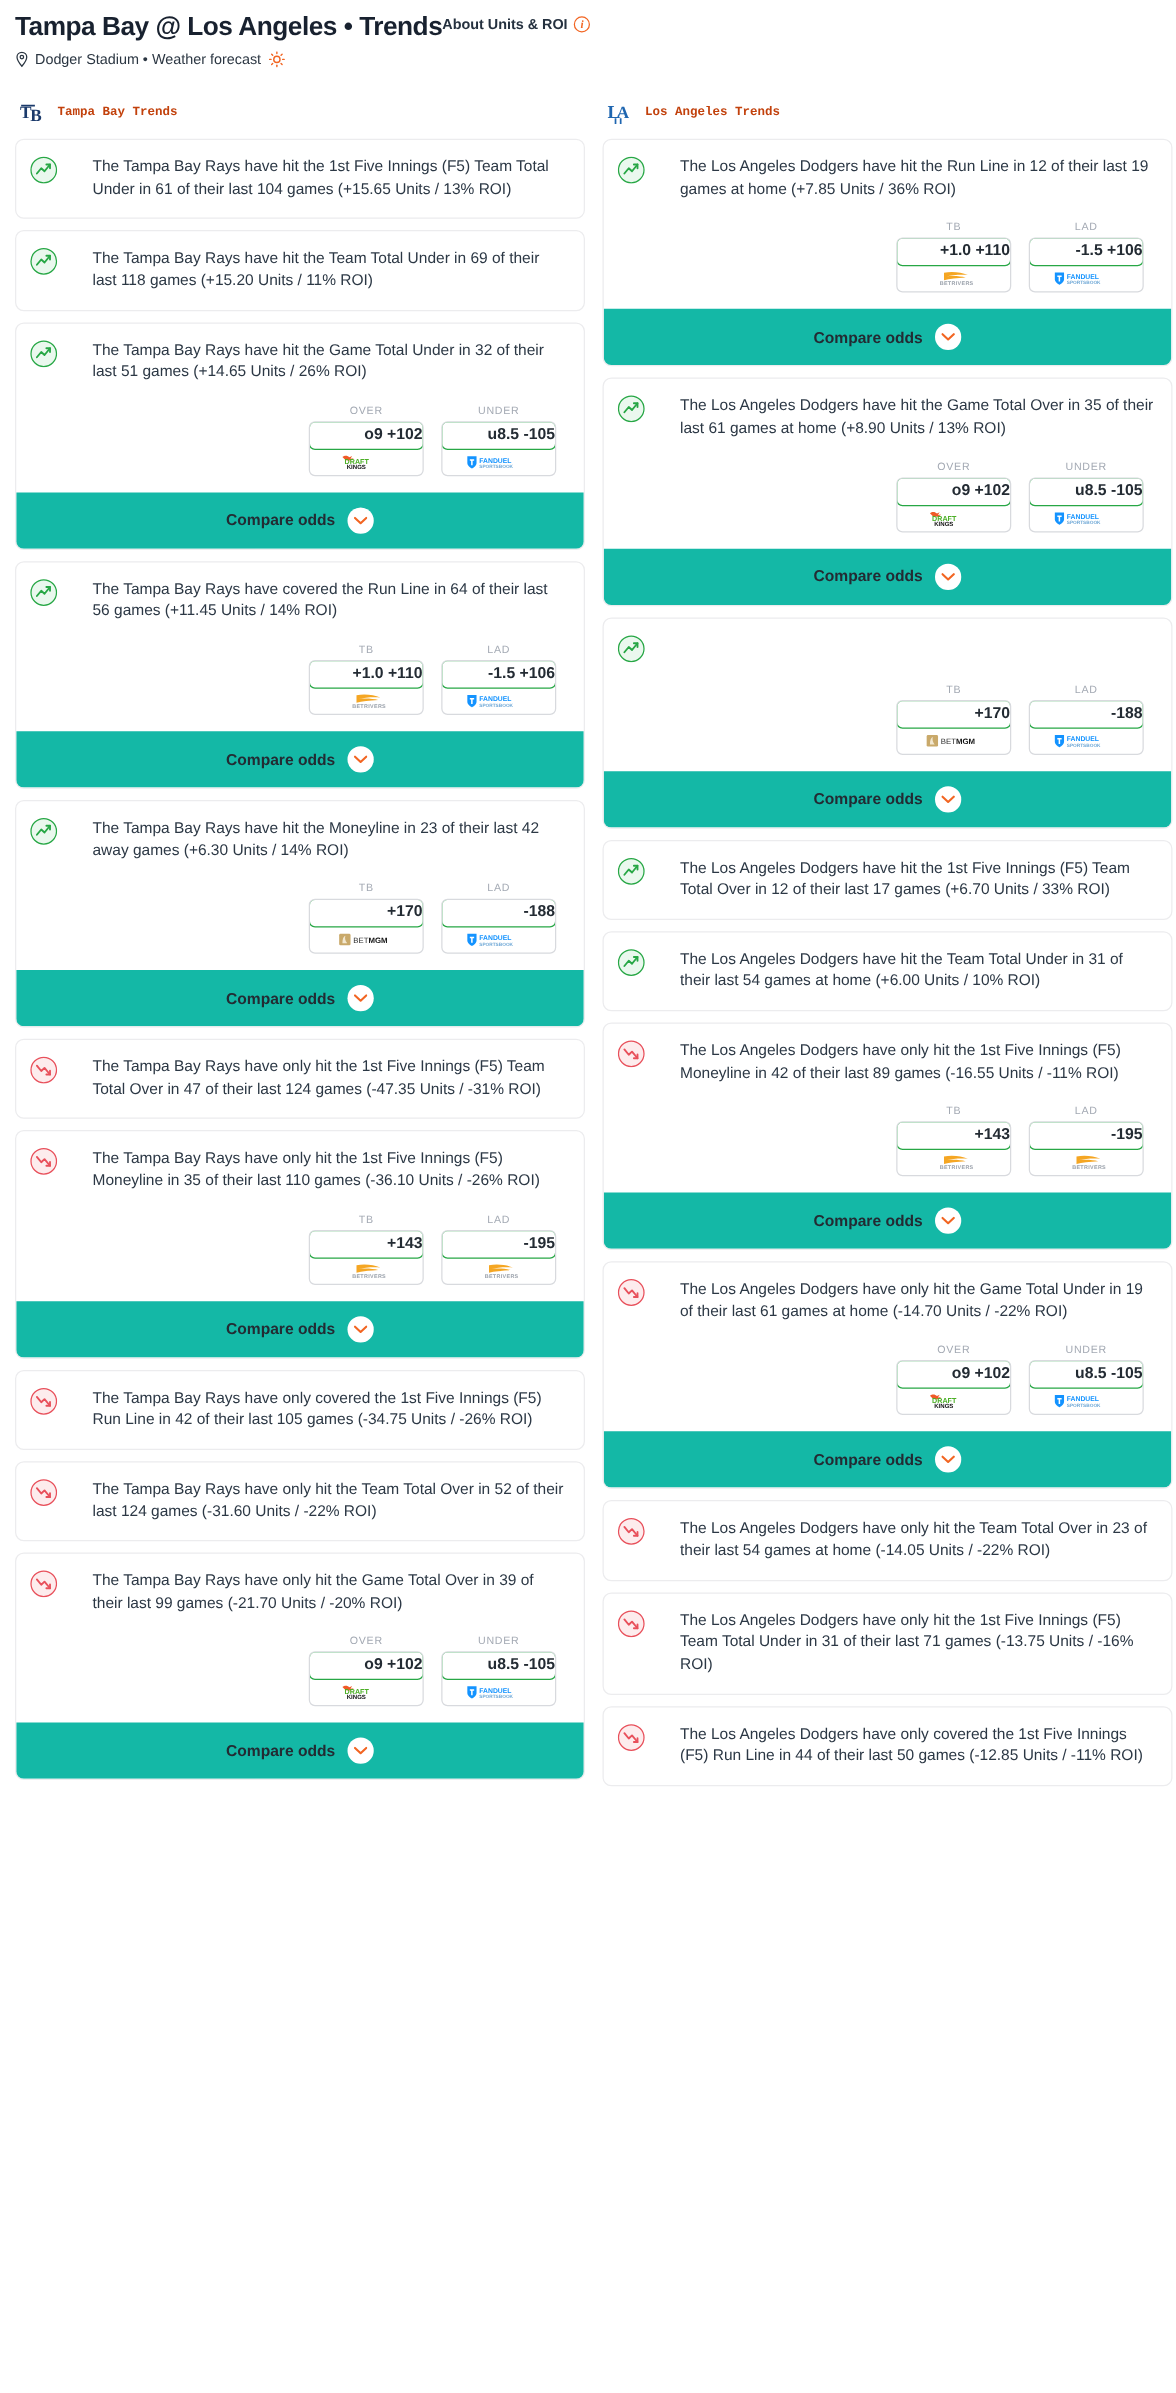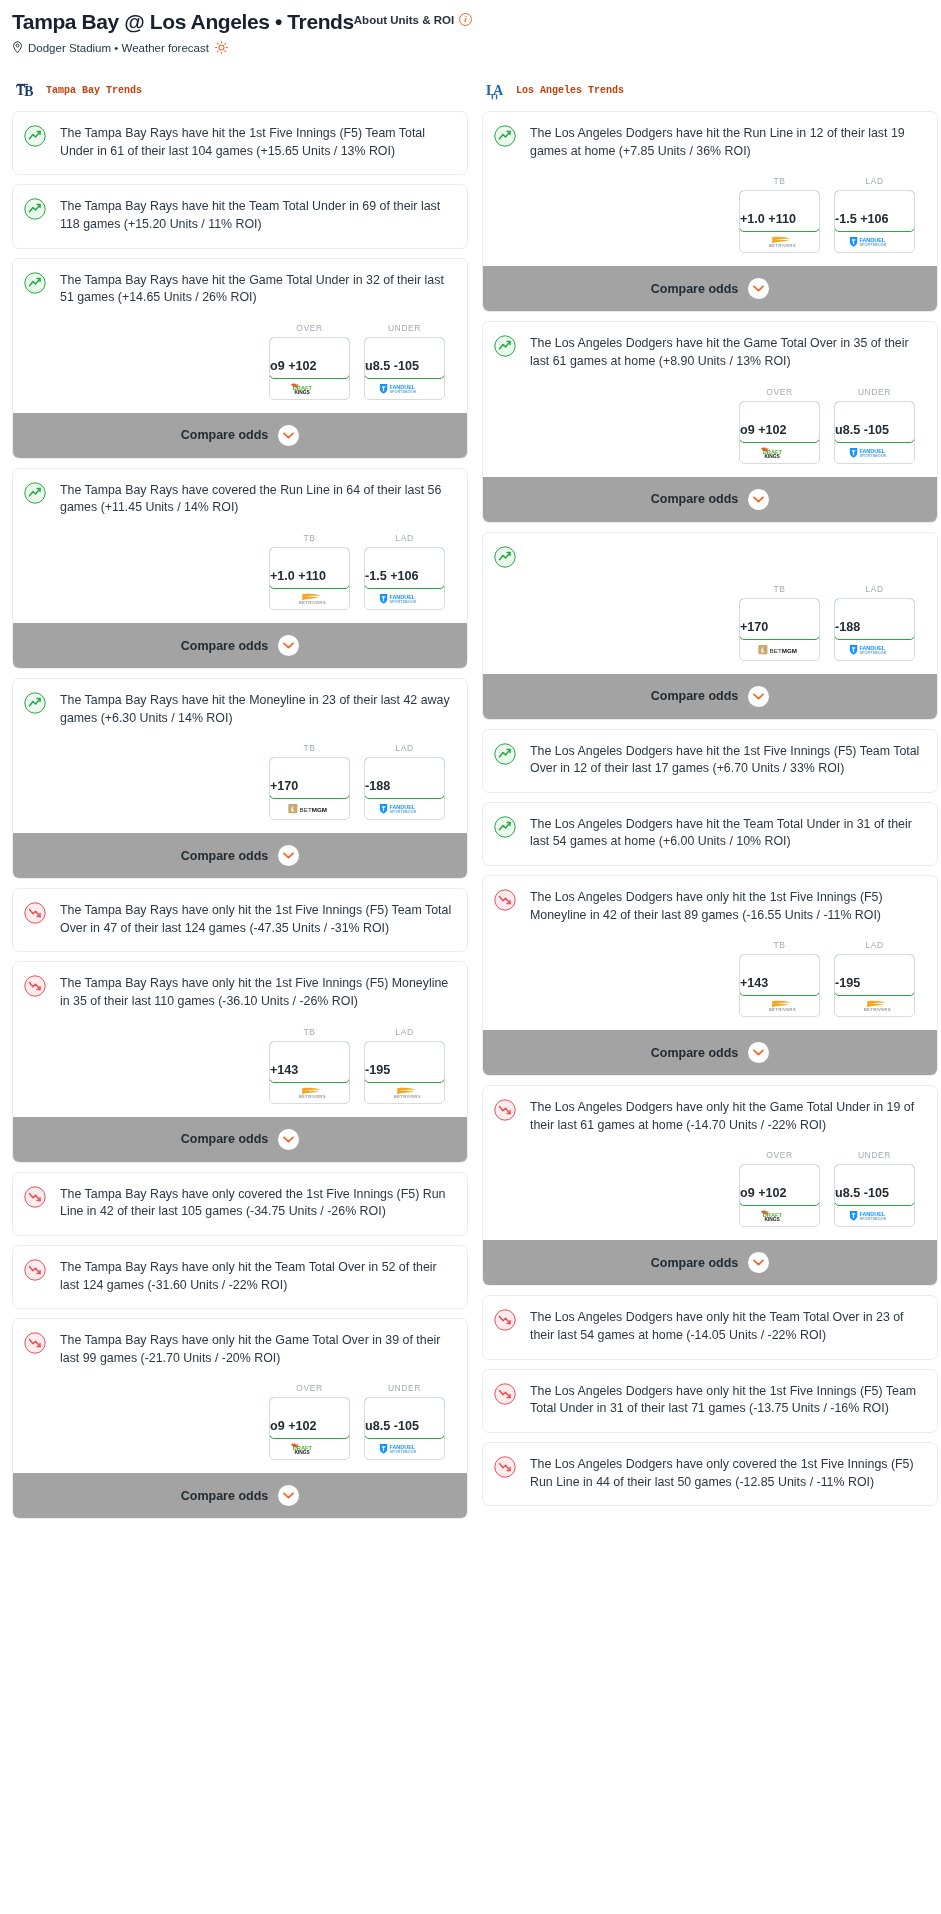--- a/index.html
+++ b/index.html
@@ -86,76 +86,76 @@
   
   .trend-card {
     border: 1px solid #ececee;
     border-radius: 7px;
     background: #ffffff;
     margin-bottom: 9px;
     overflow: hidden;
   }
   .trend-body {
     display: flex;
-    gap: 14px;
+    gap: 28px;
     padding: 12px 14px 14px 11px;
   }
   .trend-icon { flex: 0 0 22px; width: 22px; height: 22px; margin-top: 1px; }
   .trend-text {
     font-size: 12.4px;
     line-height: 1.42;
     color: #2c3845;
     padding-top: 1px;
   }
 
   
   .odds-row {
     display: flex;
     justify-content: flex-end;
     gap: 14px;
     padding: 2px 22px 13px 14px;
   }
-  .odds-cell { width: 81px; }
+  .odds-cell { width: 92px; }
   .odds-label {
     font-size: 8.5px;
     letter-spacing: 0.6px;
     color: #a3a9b3;
     text-align: center;
     margin-bottom: 4px;
     font-weight: normal;
   }
   .odds-box {
     border: 1px solid #d8dade;
     border-radius: 5px;
     overflow: hidden;
     background: #fff;
     cursor: pointer;
   }
   .odds-price {
     border: 1px solid #27a745;
     border-radius: 5px;
     background: #fff;
-    text-align: left;
+    text-align: right;
     font-size: 12.6px;
     font-weight: bold;
     color: #232b33;
-    padding: 21px 0 5px 0;
+    padding: 2px 0 5px 0;
     margin: -1px;
   }
   .odds-book {
     height: 21px;
     display: flex;
     align-items: center;
     justify-content: center;
   }
   .book-logo { height: 13px; display: block; }
 
   
   .compare-bar {
-    background: #a3a3a3;
+    background: #14b8a6;
     padding: 12px 0;
     display: flex;
     align-items: center;
     justify-content: center;
     gap: 10px;
     cursor: pointer;
   }
   .compare-text {
     font-size: 12.5px;
     font-weight: bold;

